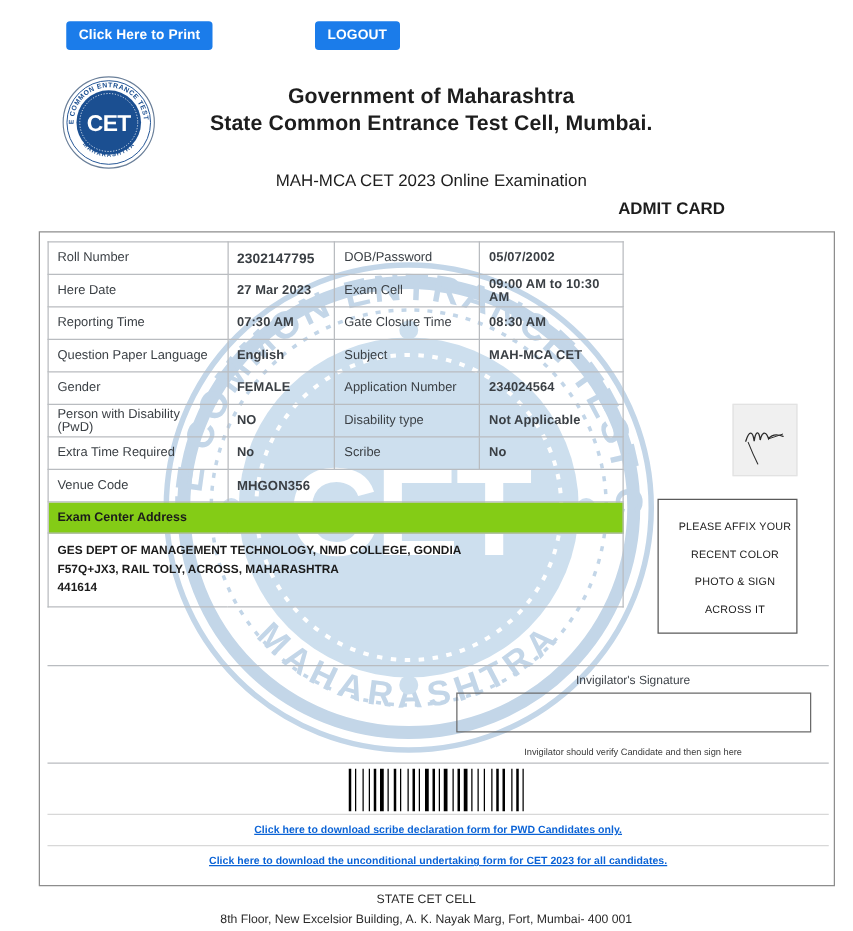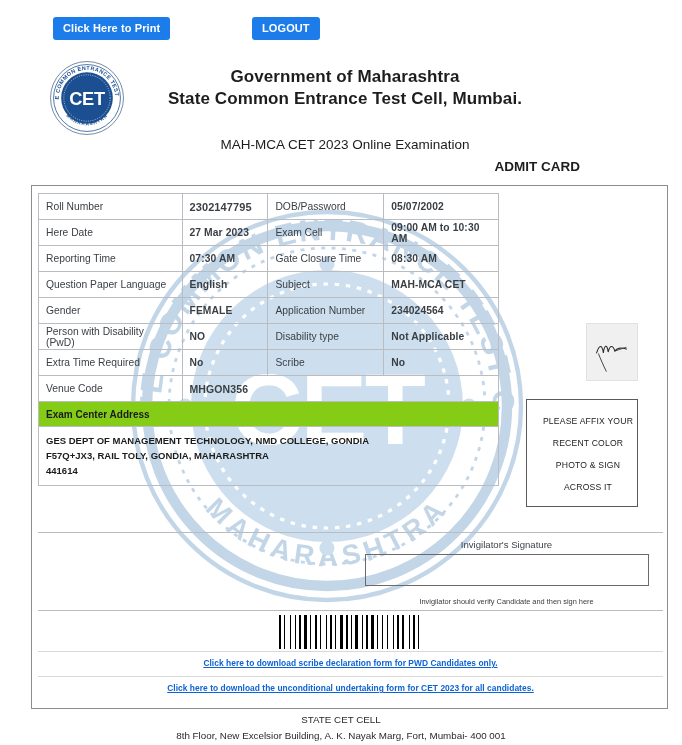--- a/index.html
+++ b/index.html
@@ -236,21 +236,21 @@
         <tr>
           <td class="lbl">Venue Code</td>
           <td class="val venue-val" colspan="3">MHGON356</td>
         </tr>
         <tr class="ecad-band">
           <td colspan="4">Exam Center Address</td>
         </tr>
         <tr class="addr">
           <td colspan="4">
             <div>GES DEPT OF MANAGEMENT TECHNOLOGY, NMD COLLEGE, GONDIA</div>
-            <div>F57Q+JX3, RAIL TOLY, GONDIA, MAHARASHTRA</div>
+            <div>F57Q+JX3, RAIL TOLY, ACROSS, MAHARASHTRA</div>
             <div>441614</div>
           </td>
         </tr>
       </tbody>
     </table>
 
     <div class="sig-img">
       <svg viewBox="0 0 52 58" width="50" height="56">
         <rect x="0" y="0" width="52" height="58" fill="#f0f0f0"></rect>
         <path d="M10 30 C13 20, 16 22, 17 30 C18 22, 21 20, 22 29 C24 21, 27 22, 29 28 C32 24, 36 24, 41 26" fill="none" stroke="#2b2b2b" stroke-width="1.1" stroke-linecap="round"></path>

